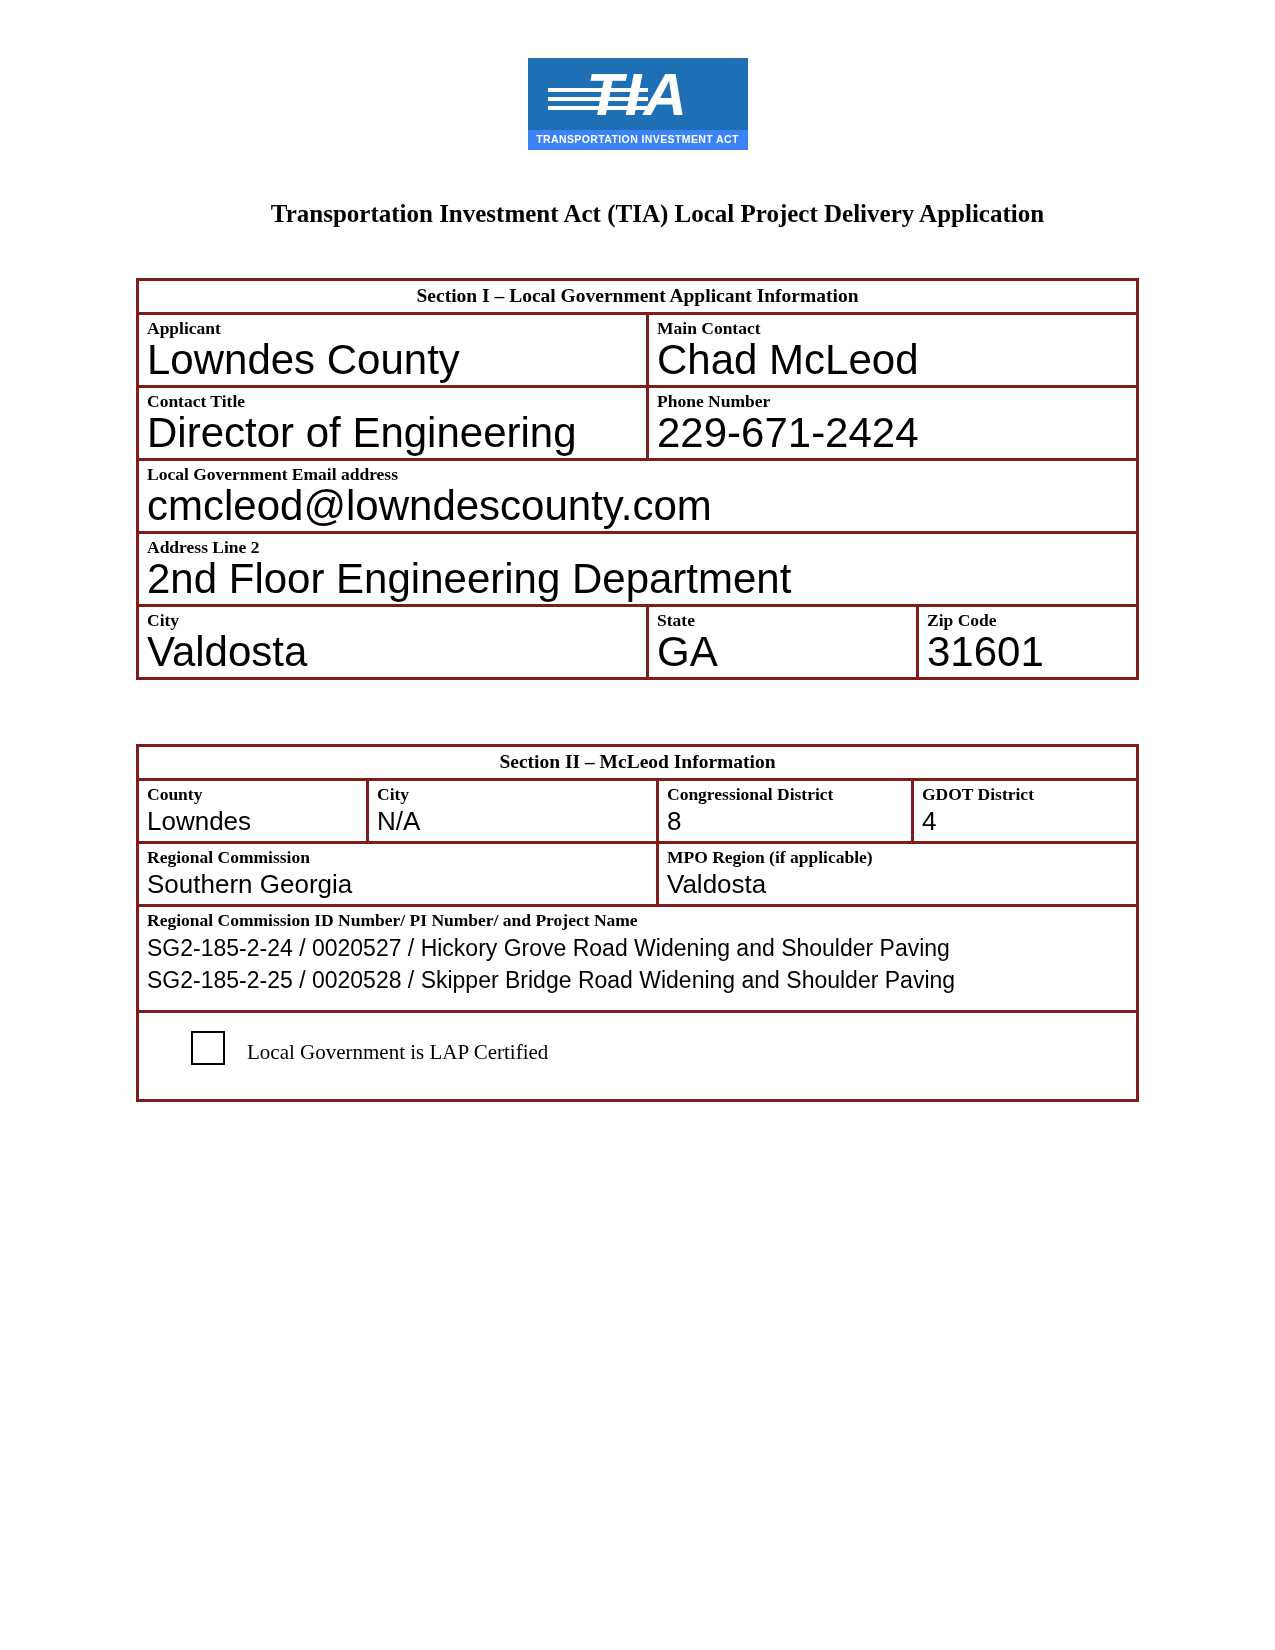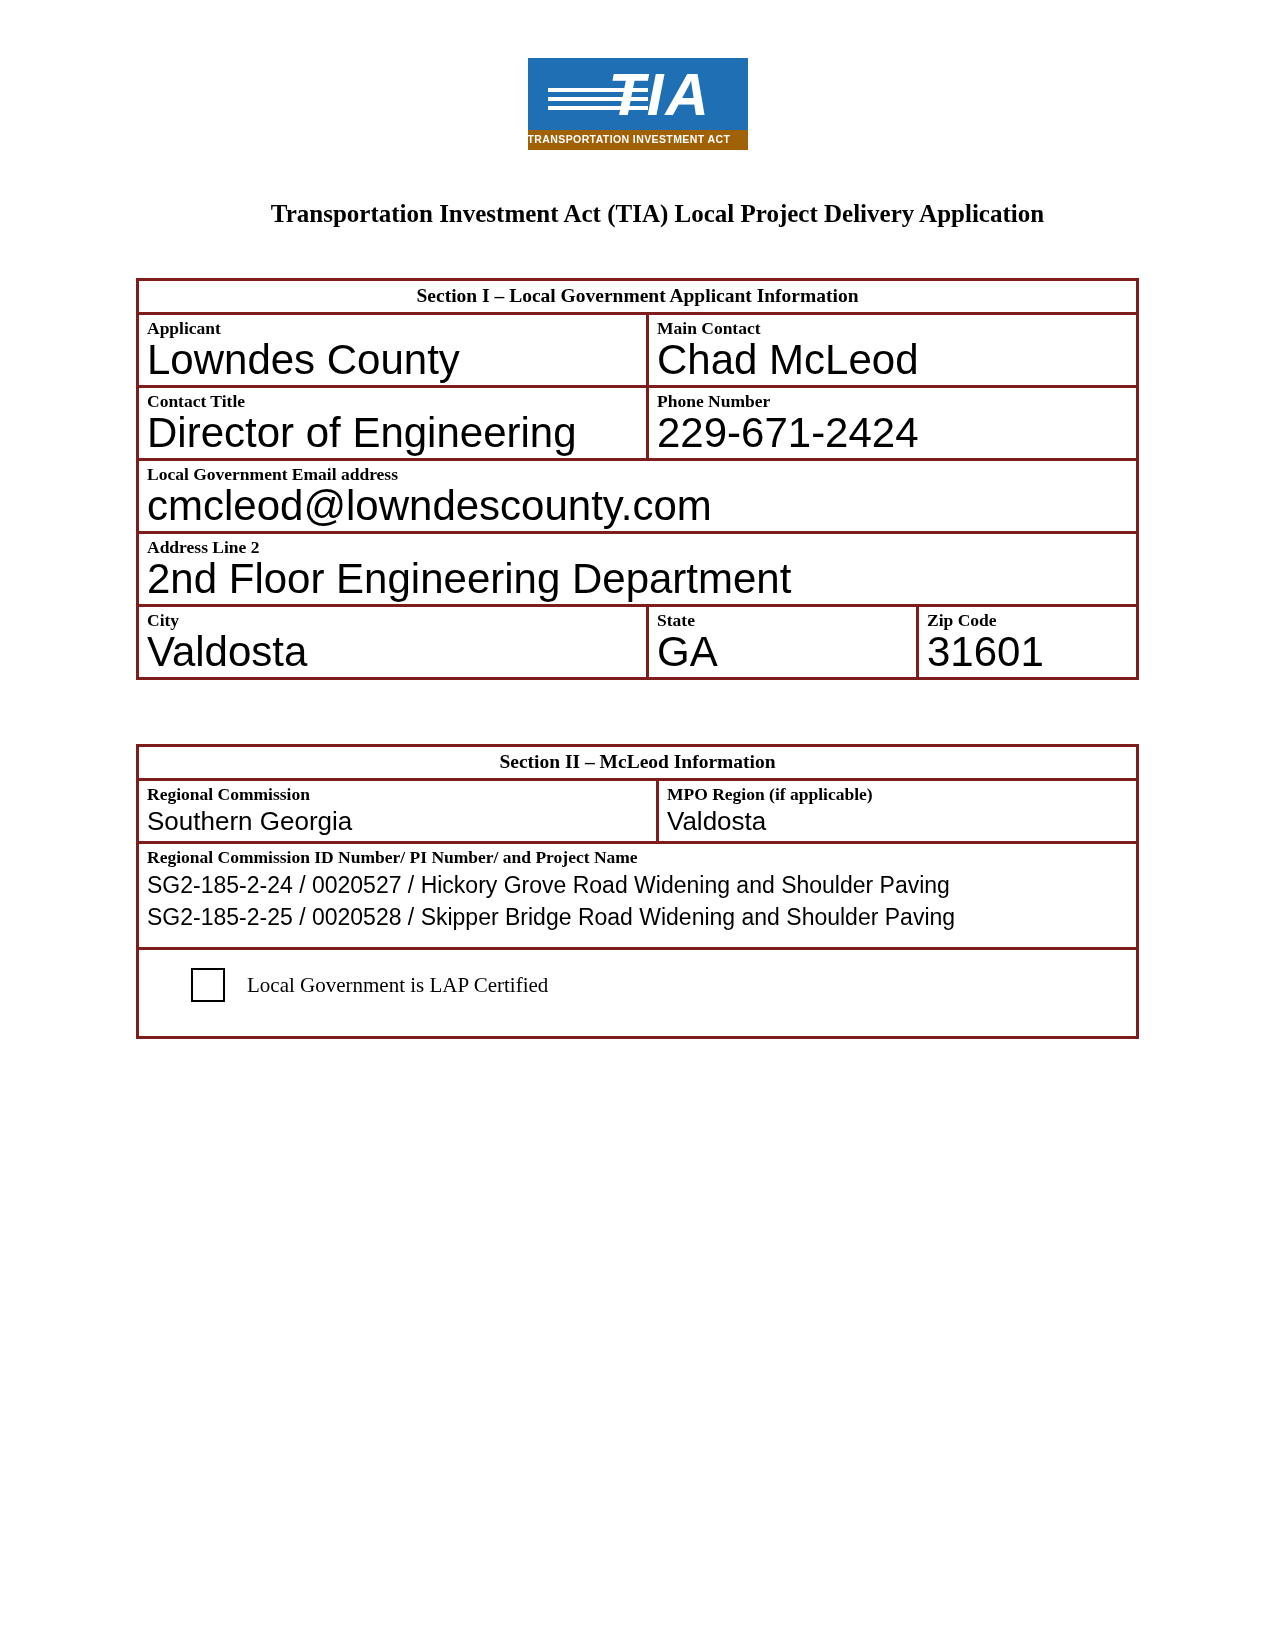--- a/index.html
+++ b/index.html
@@ -49,44 +49,43 @@
     width: 220px;
     height: 70px;
     color: #ffffff;
     font-family: "Liberation Sans", sans-serif;
     font-weight: bold;
     font-style: italic;
     font-size: 60px;
     letter-spacing: 2px;
     text-align: center;
     line-height: 70px;
-    padding-left: 22px;
   }
   .logo-stripes {
     position: absolute;
     left: 20px;
     top: 30px;
     width: 100px;
     height: 26px;
   }
   .logo-stripes i {
     display: block;
     height: 4px;
     background: #ffffff;
     margin-bottom: 5px;
     width: 100%;
   }
   .logo-sub {
     position: absolute;
     left: 0;
     top: 72px;
     width: 220px;
-    text-align: left;
+    text-align: center;
     color: #ffffff;
-    background: #a16207;
+    background: #3b82f6;
     font-family: "Liberation Sans", sans-serif;
     font-size: 10.5px;
     font-weight: bold;
     letter-spacing: 0.4px;
     line-height: 18px;
     height: 20px;
   }
 
   
   .doc-title {
@@ -147,21 +146,21 @@
     font-size: 23px;
     line-height: 32px;
     padding: 2px 0 14px 8px;
   }
 
   .lap-row {
     padding: 18px 0 34px 0 !important;
   }
   .lap-inner {
     display: flex;
-    align-items: center;
+    align-items: flex-end;
     padding-left: 52px;
   }
   .checkbox {
     width: 34px;
     height: 34px;
     border: 2px solid #000000;
     background: #ffffff;
     box-sizing: border-box;
   }
   .lap-label {
@@ -259,20 +258,38 @@
       <col style="width:230px">
       <col style="width:290px">
       <col style="width:255px">
       <col style="width:225px">
     </colgroup>
     <tbody>
         <tr>
       <td class="sec-head" colspan="4">Section II – McLeod Information</td>
     </tr>
     <tr>
+      <td class="cell">
+        <div class="lbl">County</div>
+        <div class="val small">Lowndes</div>
+      </td>
+      <td class="cell">
+        <div class="lbl">City</div>
+        <div class="val small">N/A</div>
+      </td>
+      <td class="cell">
+        <div class="lbl">Congressional District</div>
+        <div class="val small">8</div>
+      </td>
+      <td class="cell">
+        <div class="lbl">GDOT District</div>
+        <div class="val small">4</div>
+      </td>
+    </tr>
+    <tr>
       <td class="cell" colspan="2">
         <div class="lbl">Regional Commission</div>
         <div class="val small">Southern Georgia</div>
       </td>
       <td class="cell" colspan="2">
         <div class="lbl">MPO Region (if applicable)</div>
         <div class="val small">Valdosta</div>
       </td>
     </tr>
     <tr>

